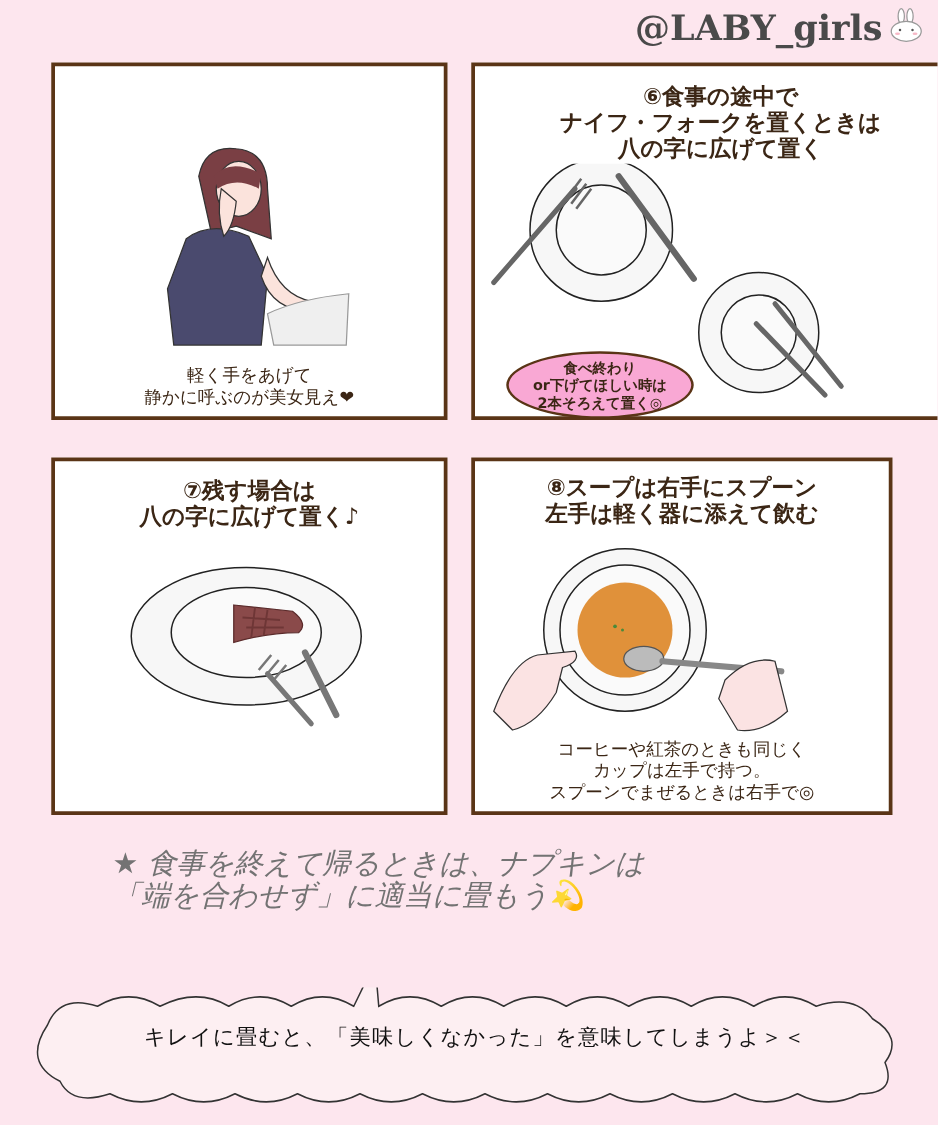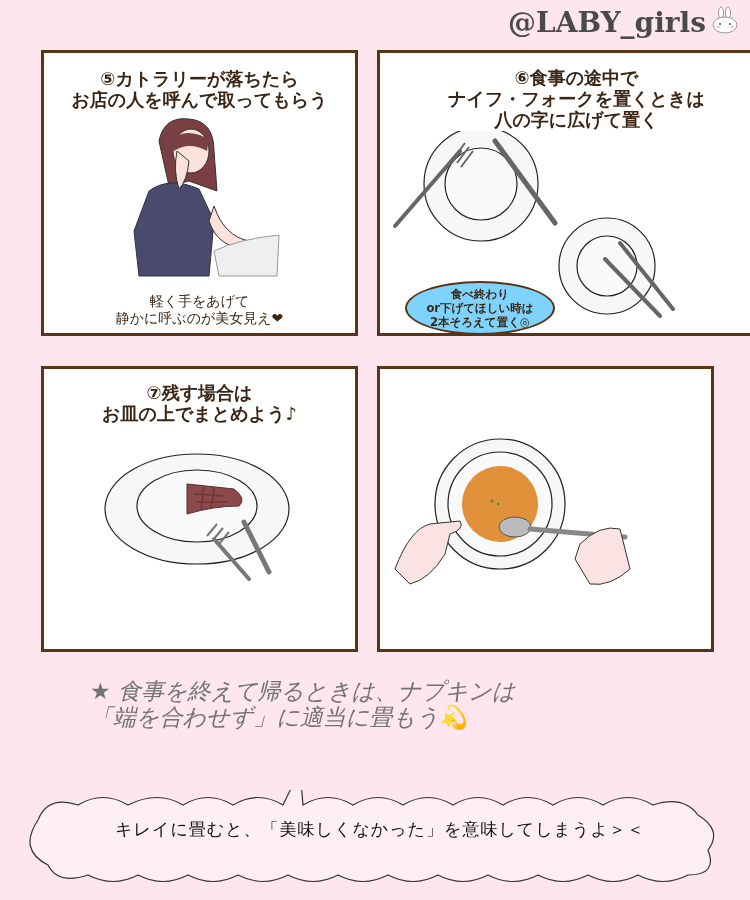--- a/index.html
+++ b/index.html
@@ -2,21 +2,21 @@
 <html><head>
 <meta charset="utf-8">
 <style>
   html,body{margin:0;padding:0;}
   body{width:750px;height:900px;background:#fde6ee;position:relative;overflow:hidden;font-family:"DejaVu Sans",sans-serif;color:#3a2a22;}
   .handle{position:absolute;right:44px;top:6px;font-family:"DejaVu Serif",serif;font-weight:bold;font-size:28px;color:#4a4a4a;}
   .bunny{position:absolute;right:10px;top:6px;width:30px;height:28px;}
   .panel{position:absolute;background:#fff;border:3px solid #5a3416;box-sizing:border-box;}
   .ptitle{position:absolute;left:0;right:0;text-align:center;font-weight:bold;font-size:18px;line-height:21px;color:#3b2615;white-space:pre-line;}
   .pcap{position:absolute;left:0;right:0;text-align:center;font-weight:normal;font-size:14px;line-height:17px;color:#3b2615;white-space:pre-line;}
-  .bubble{position:absolute;background:#7dd3fc;border:2px solid #5a3416;border-radius:50%;text-align:center;font-weight:bold;font-size:11.5px;line-height:14px;color:#3b2615;white-space:pre-line;display:flex;align-items:center;justify-content:center;box-sizing:border-box;}
+  .bubble{position:absolute;background:#f9a8d4;border:2px solid #5a3416;border-radius:50%;text-align:center;font-weight:bold;font-size:11.5px;line-height:14px;color:#3b2615;white-space:pre-line;display:flex;align-items:center;justify-content:center;box-sizing:border-box;}
   .tip{font-size:23px;line-height:26px;color:#737373;position:absolute;left:90px;top:678px;white-space:pre-line;font-style:italic;}
   .cloud{position:absolute;left:18px;top:790px;width:705px;height:90px;}
   .cloudtext{position:absolute;left:40px;top:818px;width:680px;text-align:center;font-family:"DejaVu Sans",sans-serif;font-size:17px;color:#111;letter-spacing:1px;}
   svg{display:block;}
 </style>
 </head>
 <body>
 
 <div class="handle">@LABY_girls</div>
 <div class="bunny">
@@ -25,22 +25,20 @@
       <ellipse cx="18" cy="7" rx="2.5" ry="6" fill="#fff" stroke="#999" stroke-width="1"></ellipse>
       <ellipse cx="15" cy="19" rx="12" ry="8" fill="#fff" stroke="#999" stroke-width="1"></ellipse>
       <circle cx="10" cy="18" r="1" fill="#555"></circle>
       <circle cx="20" cy="18" r="1" fill="#555"></circle>
       <ellipse cx="8" cy="21" rx="2" ry="1" fill="#f7b8c6"></ellipse>
       <ellipse cx="22" cy="21" rx="2" ry="1" fill="#f7b8c6"></ellipse>
     </svg>
 </div>
 
 <div class="panel" style="left:41px;top:50px;width:317px;height:286px;">
-  <div class="ptitle" style="top:15px;">⑤カトラリーが落ちたら
-お店の人を呼んで取ってもらう</div>
   <div style="position:absolute;left:85px;top:58px;">
     <svg width="160" height="170" viewBox="0 0 160 170">
       <path d="M30 30 Q35 5 60 8 Q85 10 85 40 L88 80 L60 70 L40 75 Z" fill="#7a3f44" stroke="#333" stroke-width="1"></path>
       <ellipse cx="62" cy="40" rx="18" ry="22" fill="#fbe3dc" stroke="#333" stroke-width="1"></ellipse>
       <path d="M42 30 Q55 15 80 28 L78 40 Q60 30 45 40 Z" fill="#7a3f44"></path>
       <path d="M20 80 Q40 65 70 78 L85 110 L80 165 L10 165 L5 120 Z" fill="#4a4a6e" stroke="#333" stroke-width="1"></path>
       <path d="M48 40 Q44 60 50 78 Q58 70 60 50 Z" fill="#fbe3dc" stroke="#333" stroke-width="1"></path>
       <path d="M85 95 Q95 125 120 130 L125 138 Q90 140 80 110 Z" fill="#fbe3dc" stroke="#333" stroke-width="1"></path>
       <path d="M85 140 Q110 128 150 124 L148 165 L90 165 Z" fill="#efefef" stroke="#999" stroke-width="1"></path>
     </svg>
@@ -66,48 +64,53 @@
       <line x1="235" y1="112" x2="288" y2="178" stroke="#666" stroke-width="4" stroke-linecap="round"></line>
     </svg>
   </div>
   <div class="bubble" style="left:25px;top:228px;width:150px;height:54px;">食べ終わり
 or下げてほしい時は
 2本そろえて置く◎</div>
 </div>
 
 <div class="panel" style="left:41px;top:366px;width:317px;height:286px;">
   <div class="ptitle" style="top:13px;">⑦残す場合は
-お皿の上でまとめよう♪</div>
+八の字に広げて置く♪</div>
   <div style="position:absolute;left:55px;top:75px;">
     <svg width="200" height="140" viewBox="0 0 200 140">
       <ellipse cx="98" cy="65" rx="92" ry="55" fill="#f7f7f7" stroke="#222" stroke-width="1.2"></ellipse>
       <ellipse cx="98" cy="62" rx="60" ry="36" fill="#fafafa" stroke="#222" stroke-width="1.2"></ellipse>
       <path d="M88 40 L135 45 Q148 55 140 62 Q115 62 88 70 Z" fill="#8a4a4a" stroke="#5a2a2a" stroke-width="1"></path>
       <path d="M95 50 L125 52 M98 58 L128 58 M105 42 L102 66 M115 44 L112 64" stroke="#6e3636" stroke-width="1.5"></path>
       <line x1="115" y1="95" x2="150" y2="135" stroke="#777" stroke-width="4" stroke-linecap="round"></line>
       <path d="M108 92 L118 80 M114 96 L124 84 M120 100 L130 88" stroke="#777" stroke-width="2"></path>
       <line x1="145" y1="78" x2="170" y2="128" stroke="#777" stroke-width="5" stroke-linecap="round"></line>
     </svg>
   </div>
 </div>
 
 <div class="panel" style="left:377px;top:366px;width:337px;height:286px;">
+  <div class="ptitle" style="top:11px;">⑧スープは右手にスプーン
+左手は軽く器に添えて飲む</div>
   <div style="position:absolute;left:10px;top:60px;">
     <svg width="250" height="160" viewBox="0 0 250 160">
       <circle cx="110" cy="75" r="65" fill="#f7f7f7" stroke="#222" stroke-width="1.2"></circle>
       <circle cx="110" cy="75" r="52" fill="#fafafa" stroke="#222" stroke-width="1.2"></circle>
       <circle cx="110" cy="75" r="38" fill="#e0913a"></circle>
       <circle cx="102" cy="72" r="1.5" fill="#4a8a3a"></circle>
         <circle cx="108" cy="75" r="1.2" fill="#4a8a3a"></circle>
       <ellipse cx="125" cy="98" rx="16" ry="10" fill="#bbb" stroke="#555" stroke-width="1"></ellipse>
       <line x1="140" y1="100" x2="235" y2="108" stroke="#888" stroke-width="5" stroke-linecap="round"></line>
       <path d="M5 140 Q20 100 40 95 L70 92 Q75 100 60 105 L55 125 Q40 150 20 155 Z" fill="#fbe3e3" stroke="#333" stroke-width="1"></path>
       <path d="M190 115 Q210 95 230 100 L240 140 Q220 158 200 155 L185 130 Z" fill="#fbe3e3" stroke="#333" stroke-width="1"></path>
     </svg>
   </div>
+  <div class="pcap" style="top:223px;">コーヒーや紅茶のときも同じく
+カップは左手で持つ。
+スプーンでまぜるときは右手で◎</div>
 </div>
 
 <div class="tip">★ 食事を終えて帰るときは、ナプキンは
 「端を合わせず」に適当に畳もう💫</div>
 
 <div class="cloud">
   <svg width="705" height="95" viewBox="0 0 705 95">
     <path d="M20 30 Q30 5 60 15 Q85 0 110 15 Q140 0 165 15 Q190 0 215 15 Q240 0 265 15 L282 -20 L285 15 Q310 0 335 15 Q360 0 385 15 Q410 0 435 15 Q460 0 485 15 Q510 0 535 15 Q560 0 585 15 Q610 0 635 15 Q665 5 680 25 Q705 40 690 60 Q700 85 670 85 Q645 98 620 85 Q595 98 570 85 Q545 98 520 85 Q495 98 470 85 Q445 98 420 85 Q395 98 370 85 Q345 98 320 85 Q295 98 270 85 Q245 98 220 85 Q195 98 170 85 Q145 98 120 85 Q95 98 70 85 Q40 95 30 75 Q0 60 20 30 Z" fill="#fdeff2" stroke="#333" stroke-width="1.2"></path>
   </svg>
 </div>

